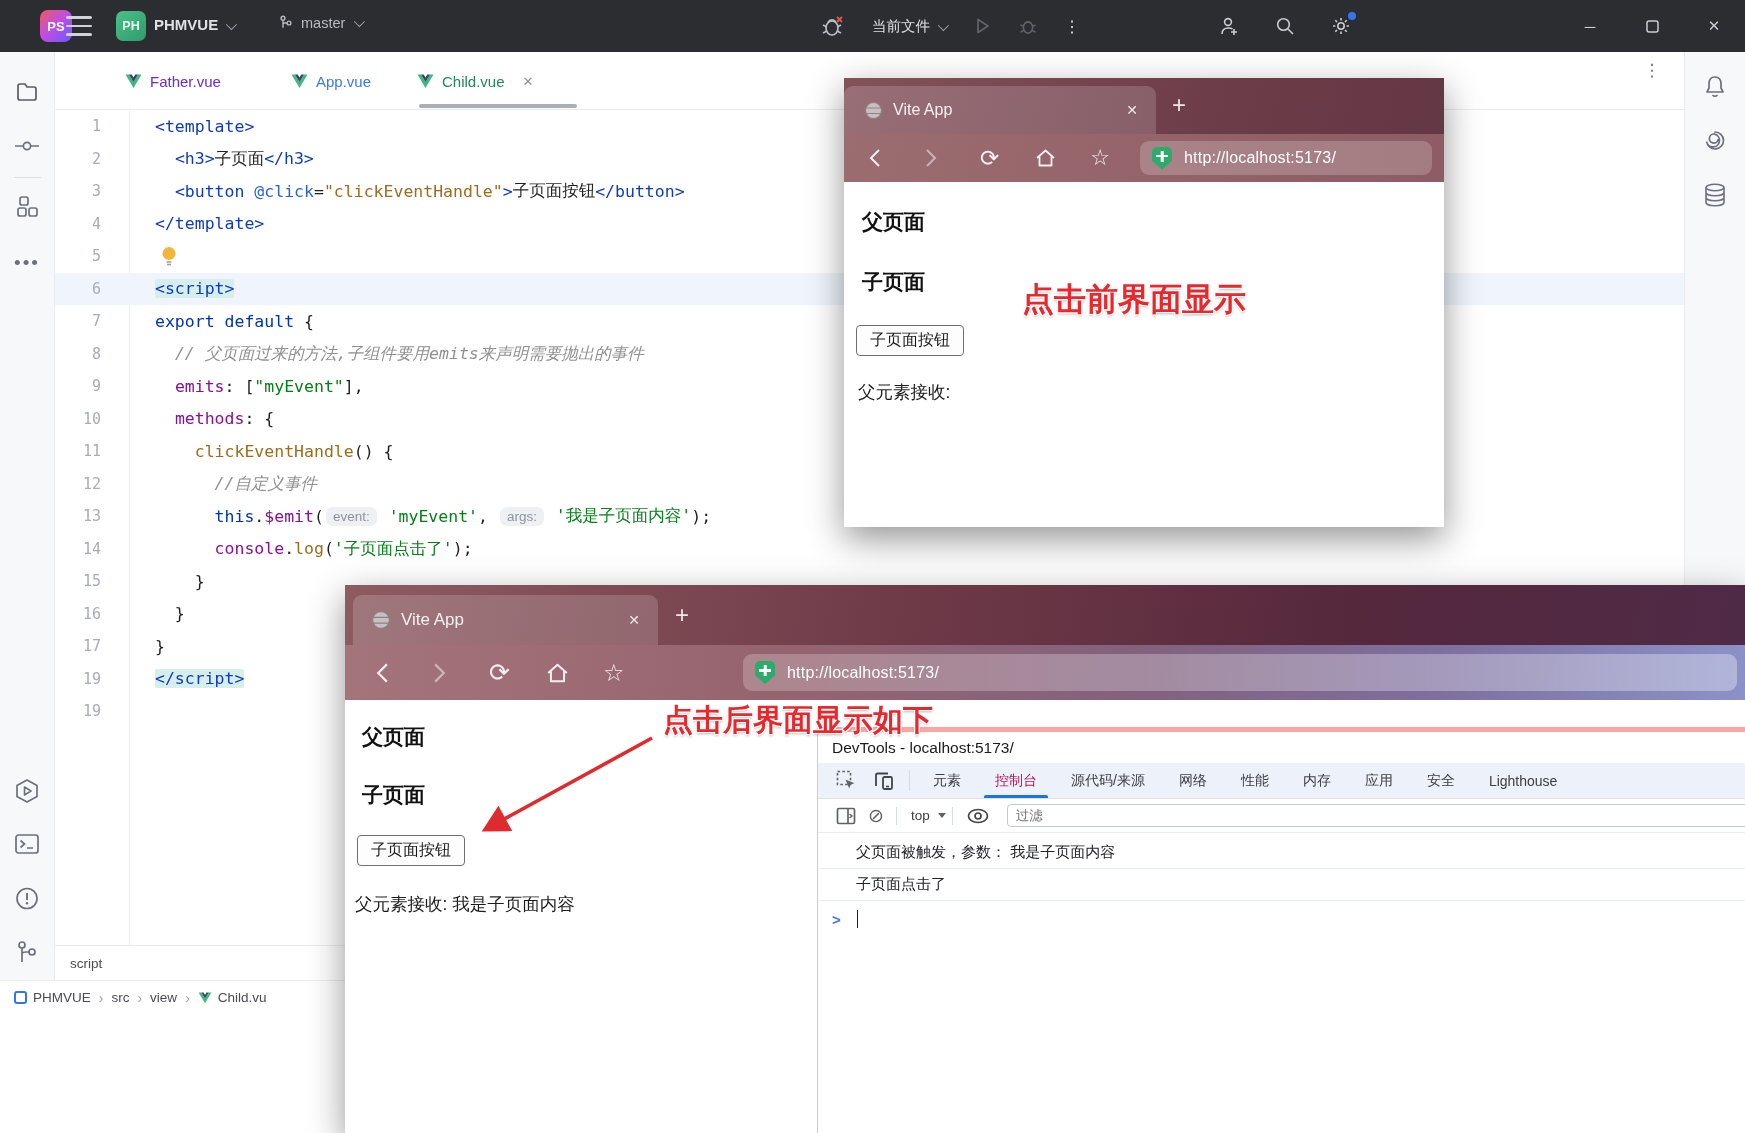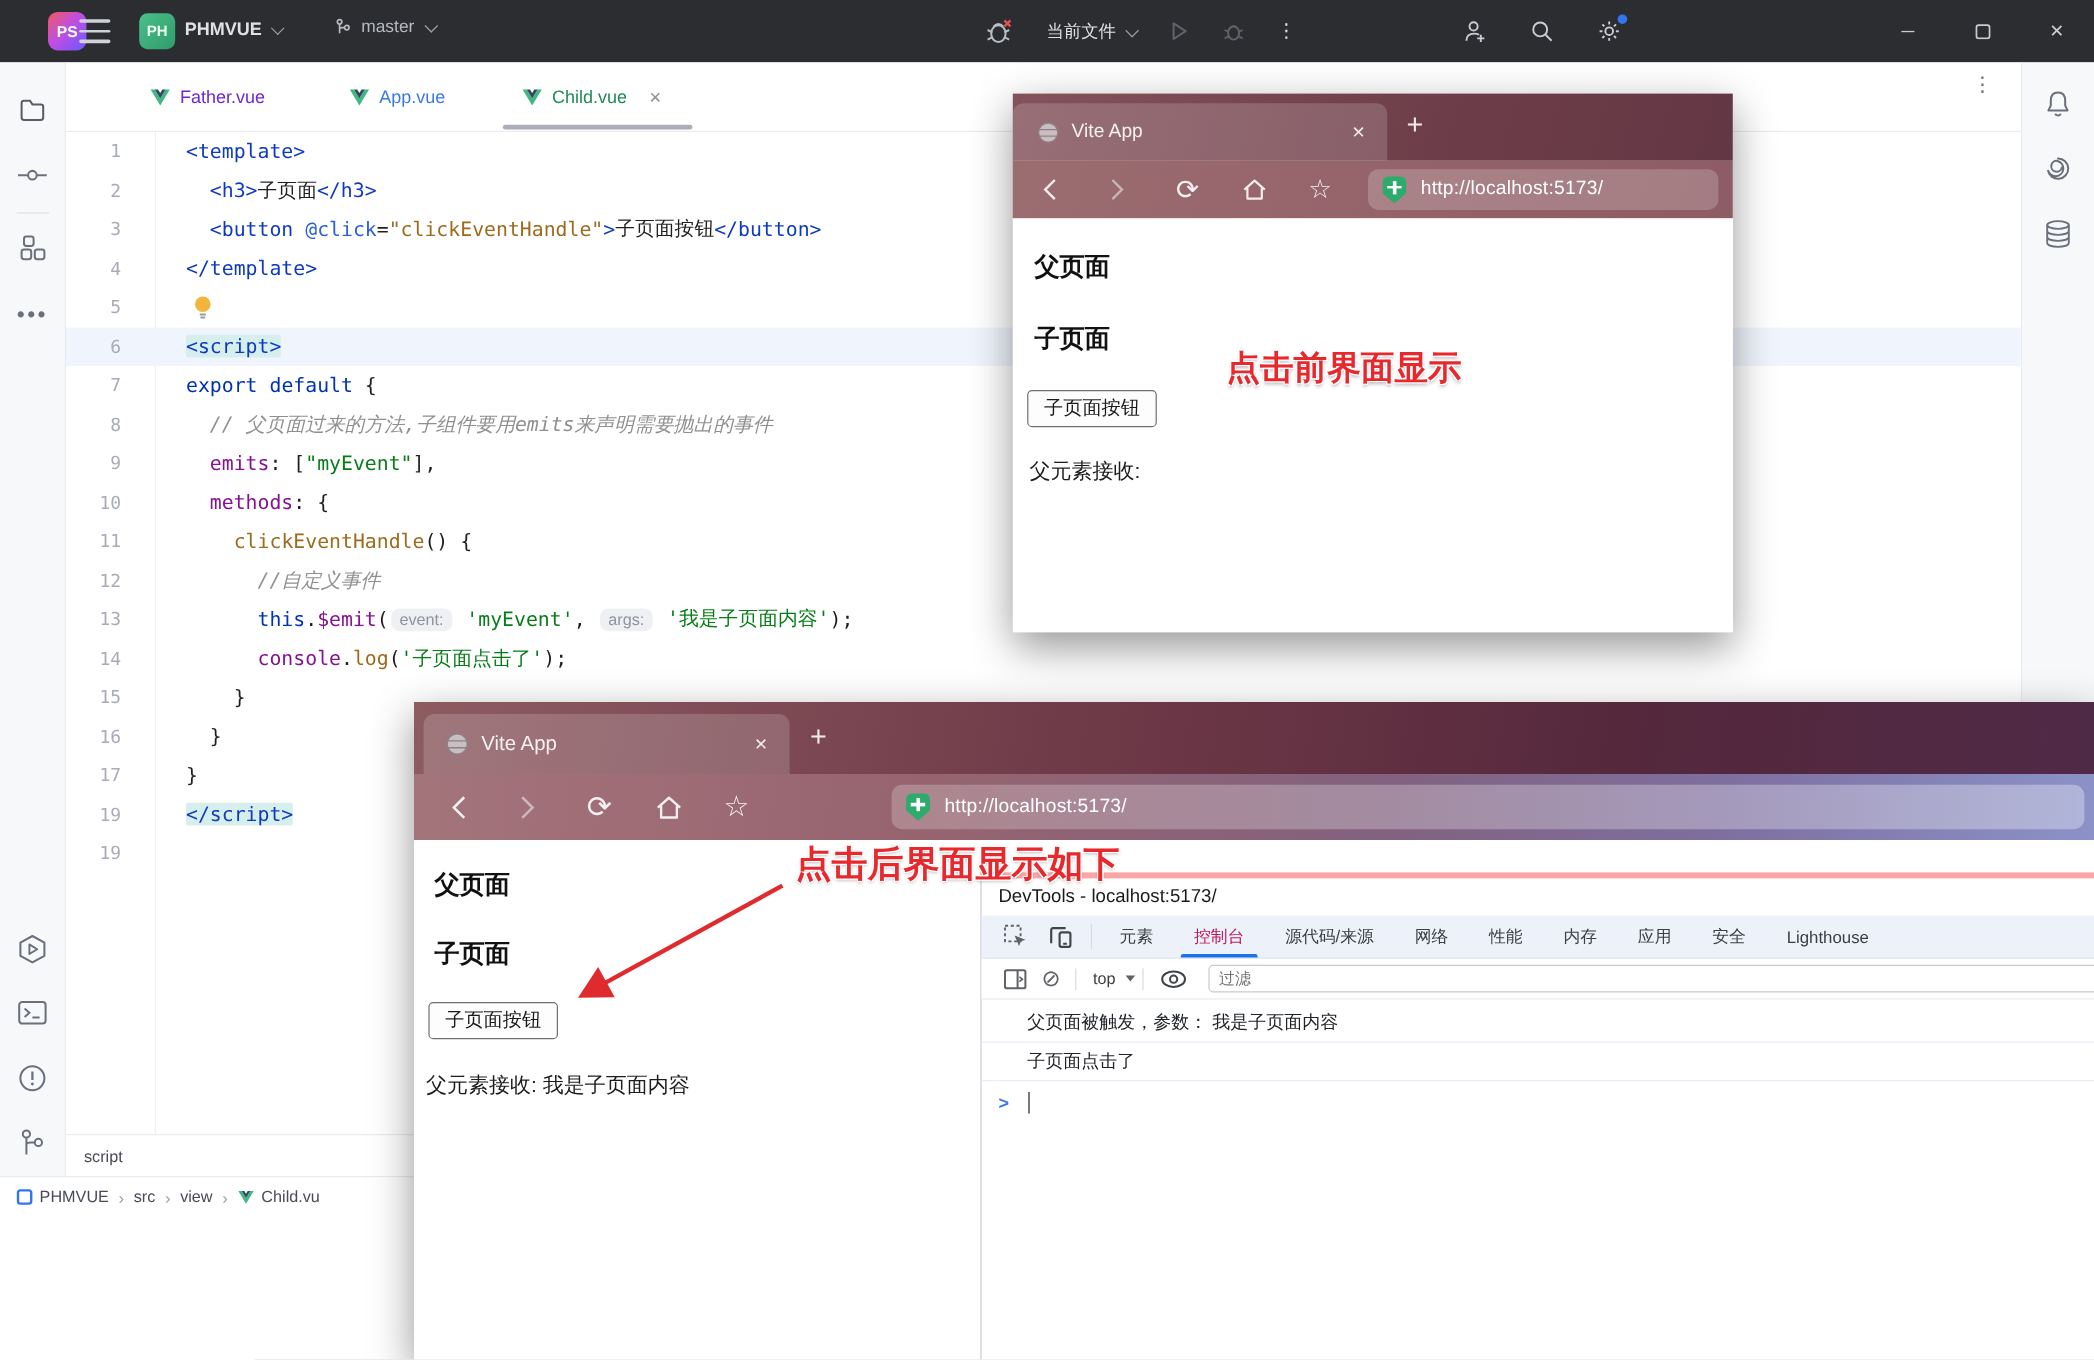--- a/index.html
+++ b/index.html
@@ -284,21 +284,21 @@
           </svg>
           <span style="color:#6d28d9">Father.vue</span>
         </div>
         <div class="ide-tab" style="left: 236px;">
           <svg class="icon" width="17" height="15" viewBox="0 0 17 15">
             <path d="M0.5 0.5 L8.5 14 L16.5 0.5 L13 0.5 L8.5 8 L4 0.5 Z" fill="#41b883"></path>
             <path d="M4 0.5 L8.5 8 L13 0.5 L10.3 0.5 L8.5 3.6 L6.7 0.5 Z" fill="#35495e"></path>
           </svg>
           <span style="color:#3b78e7">App.vue</span>
         </div>
-        <div class="ide-tab" style="left: 380px; justify-content: center;">
+        <div class="ide-tab" style="left: 362px; justify-content: center;">
           <svg class="icon" width="17" height="15" viewBox="0 0 17 15">
             <path d="M0.5 0.5 L8.5 14 L16.5 0.5 L13 0.5 L8.5 8 L4 0.5 Z" fill="#41b883"></path>
             <path d="M4 0.5 L8.5 8 L13 0.5 L10.3 0.5 L8.5 3.6 L6.7 0.5 Z" fill="#35495e"></path>
           </svg>
           <span style="color:#1f8a55">Child.vue</span>
           <span class="close">✕</span>
         </div>
         <div class="tab-underline" style="left: 364px; width: 158px;"></div>
       </div>
   </div>
@@ -394,21 +394,21 @@
         </span>
       <span class="nav-ic" style="margin-left:34px; font-size:22px">☆</span>
       <div class="addrbar" style="position:absolute; left:296px; top:7px; width:292px; height:34px">
         <span class="shield"></span>
         <span class="url">http://localhost:5173/</span>
       </div>
     </div>
     <div class="bw-content" style="height:345px">
       <div class="pg-h" style="left:18px; top:26px">父页面</div>
       <div class="pg-h" style="left:18px; top:86px">子页面</div>
-      <div class="red-note" style="left:178px; top:106px; font-size:28px">点击前界面显示</div>
+      <div class="red-note" style="left:178px; top:96px; font-size:32px">点击前界面显示</div>
       <button class="pg-btn" style="left:12px; top:143px">子页面按钮</button>
       <div class="pg-text" style="left:14px; top:198px">父元素接收:</div>
     </div>
   </div>
 
   <div class="bwin" style="left:345px; top:585px; width:1400px; height:548px; z-index:20">
     <div class="bw-title" style="height:60px; background:linear-gradient(100deg,#8d5c61 0%,#6f3a48 40%,#55283c 72%,#4f2a47 100%)">
       <div class="bw-tab" style="left:8px; top:10px; width:305px; height:50px">
         <svg class="icon" width="20" height="20" viewBox="0 0 19 19" style="margin-left:18px">
           <circle cx="9.5" cy="9.5" r="8" fill="#c9bfc2"></circle>

